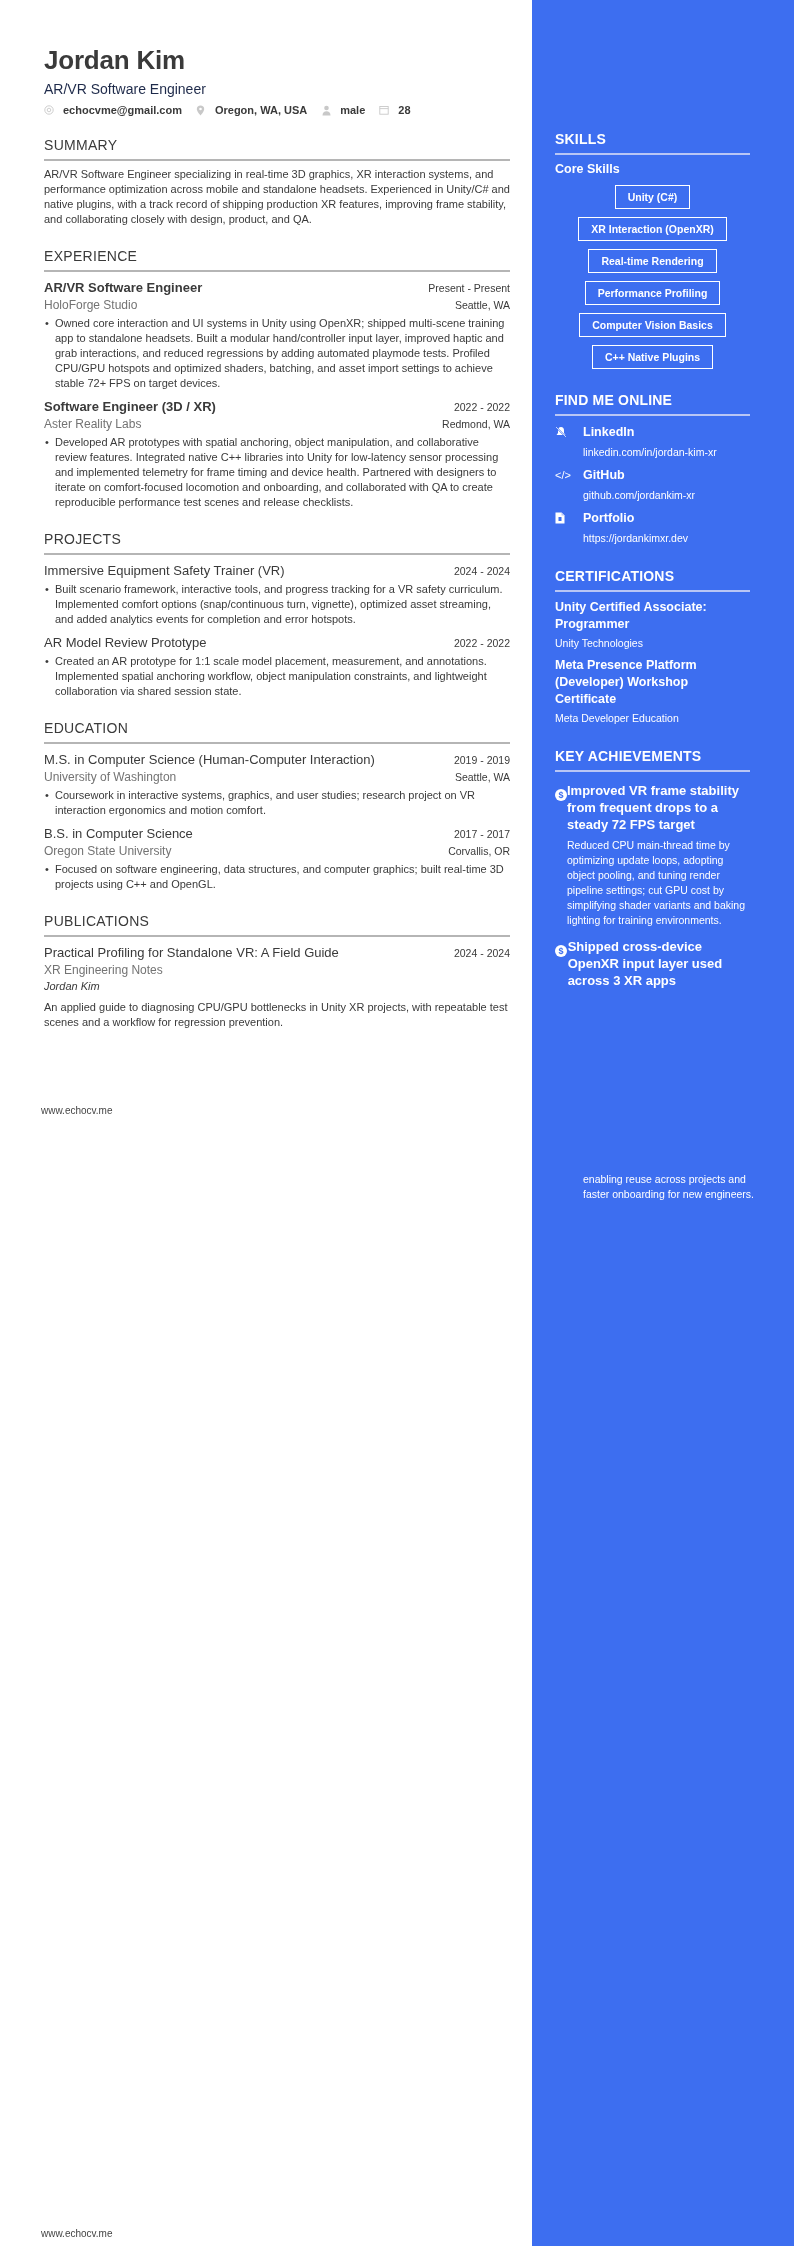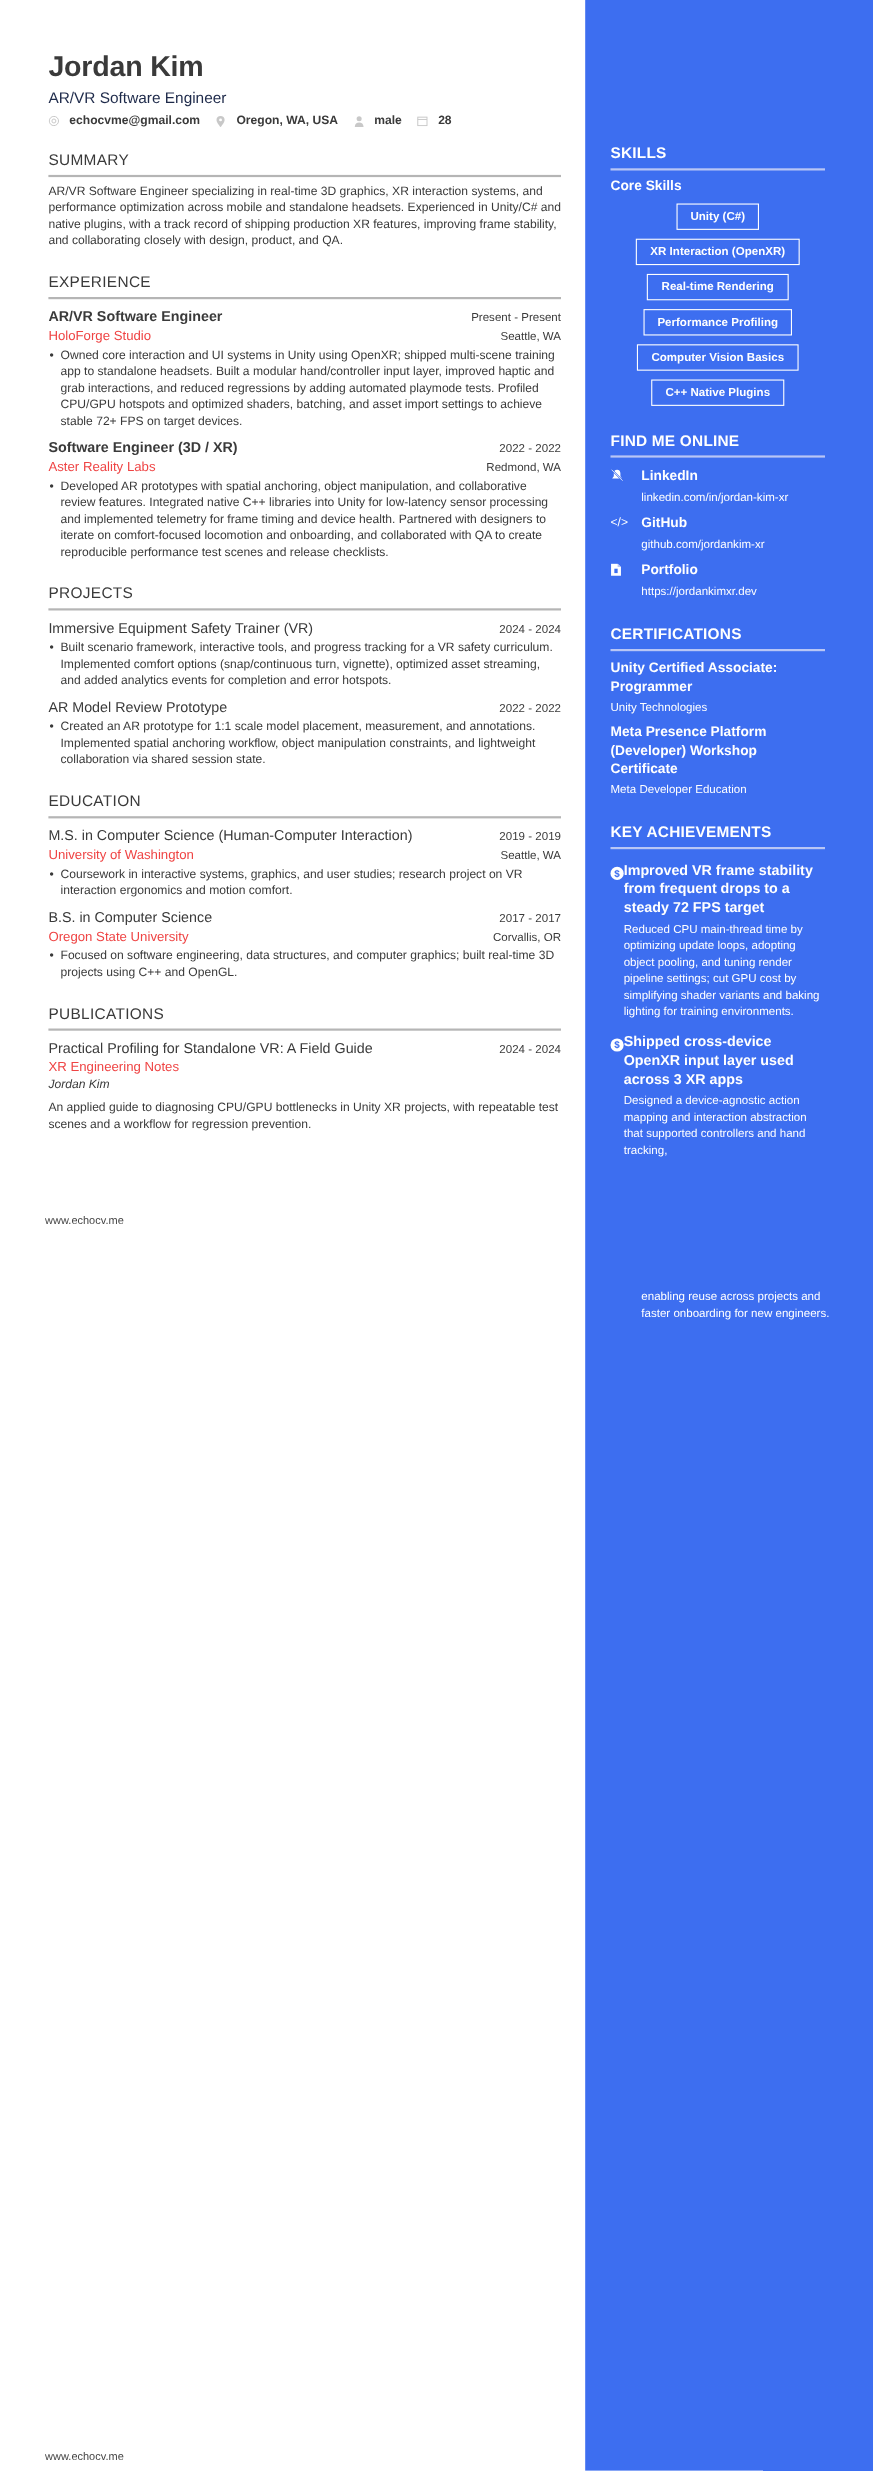--- a/index.html
+++ b/index.html
@@ -17,21 +17,21 @@
 
   .section { margin-top: 20px; }
   .sec-title { font-size: 14px; color: #3a3a3a; letter-spacing: 0.3px; line-height: 18px; padding-bottom: 5px; border-bottom: 2px solid #b5b5b5; }
   .para { font-size: 11px; line-height: 15px; color: #3a3a3a; margin-top: 6px; }
 
   .entry { margin-top: 7px; }
   .row { display: flex; justify-content: space-between; align-items: baseline; }
   .e-title { font-size: 13px; font-weight: bold; color: #3a3a3a; line-height: 18px; }
   .e-title.light { font-weight: normal; }
   .e-date { font-size: 10.5px; color: #3a3a3a; white-space: nowrap; }
-  .e-org { font-size: 12px; color: #ef4444; line-height: 17px; }
+  .e-org { font-size: 12px; color: #737373; line-height: 17px; }
   .e-loc { font-size: 10.5px; color: #3a3a3a; text-align: center; }
   ul.bul { list-style: none; margin-top: 2px; }
   ul.bul li { position: relative; padding-left: 11px; font-size: 11px; line-height: 15px; color: #3a3a3a; }
   ul.bul li::before { content: "•"; position: absolute; left: 1px; top: 0; }
   .pub-author { font-size: 11px; font-style: italic; color: #3a3a3a; line-height: 15px; }
 
   .footer { position: absolute; left: 41px; font-size: 10px; color: #444; }
 
   .side { position: absolute; left: 555px; top: 130px; width: 195px; color: #ffffff; }
   .s-title { font-size: 14px; font-weight: bold; letter-spacing: 0.2px; line-height: 18px; padding-bottom: 5px; border-bottom: 2px solid #b9c6f5; }
@@ -266,19 +266,18 @@
       <div class="ach-icon"><span>$</span></div>
       <div>
         <div class="ach-title">Improved VR frame stability from frequent drops to a steady 72 FPS target</div>
         <div class="ach-desc">Reduced CPU main-thread time by optimizing update loops, adopting object pooling, and tuning render pipeline settings; cut GPU cost by simplifying shader variants and baking lighting for training environments.</div>
       </div>
     </div>
     <div class="ach">
       <div class="ach-icon"><span>$</span></div>
       <div>
         <div class="ach-title">Shipped cross-device OpenXR input layer used across 3 XR apps</div>
-        <div class="ach-desc">Designed a device-agnostic action mapping and interaction abstraction that supported controllers and hand tracking,</div>
       </div>
     </div>
   </div>
 </div>
 
 <div class="ach-desc" style="position:absolute; left:583px; top:1167px; width:175px; color:#fff;">enabling reuse across projects and faster onboarding for new engineers.</div>
 
 </body></html>

